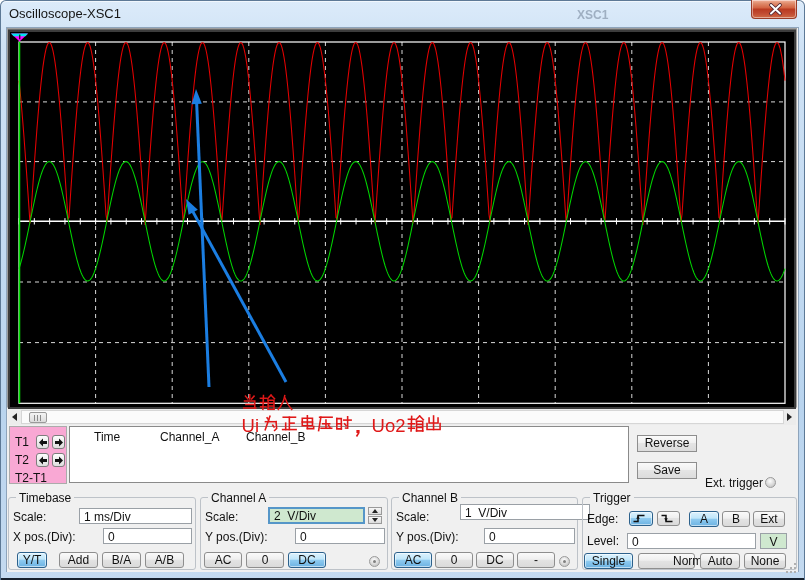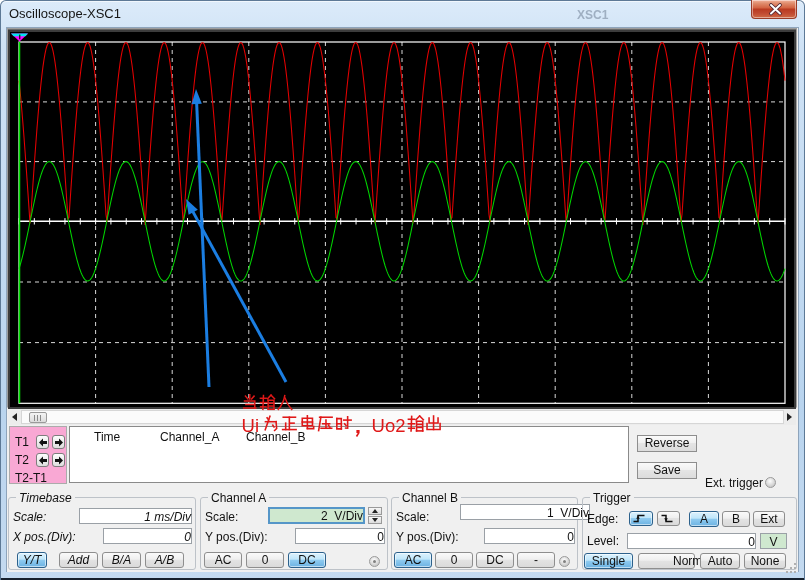--- a/index.html
+++ b/index.html
@@ -39,21 +39,21 @@
  background:linear-gradient(180deg,#fafafa 0%,#f0f0f0 45%,#e4e4e4 50%,#dcdcdc 100%);
  font-size:12px;color:#111;text-align:center;line-height:15px;}
 #exttrig{left:698px;top:448px;font-size:12px;color:#111;}
 .conn{position:absolute;width:11px;height:11px;border-radius:50%;border:1px solid #9a9a9a;
  background:radial-gradient(circle at 45% 35%,#fdfdfd,#d8d8d8 55%,#b8b8b8);}
 .conn.dot:after{content:"";position:absolute;left:3px;top:3px;width:3px;height:3px;border-radius:50%;background:#808080;}
 
 .grp{position:absolute;border:1px solid #bdc2c8;border-radius:3px;}
 .glab{position:absolute;top:-7px;background:#f0f0f0;padding:0 3px;font-size:12px;color:#111;}
 .lbl{position:absolute;font-size:12px;color:#111;}
-.inp{position:absolute;height:16px;background:#fff;border:1px solid #9aa0a6;font-size:12px;color:#111;padding:1px 0 0 4px;text-align:right;}
+.inp{position:absolute;height:16px;background:#fff;border:1px solid #9aa0a6;font-size:12px;color:#111;padding:1px 0 0 4px;}
 .btn{position:absolute;height:16px;border:1px solid #8e8e8e;border-radius:3px;
  background:linear-gradient(180deg,#fafafa 0%,#efefef 45%,#e3e3e3 50%,#dadada 100%);
  font-size:12px;color:#111;text-align:center;line-height:14px;}
 .sel{border:1px solid #2c618c;background:linear-gradient(180deg,#dcf2fe 0%,#bfe6fa 45%,#8fcbf0 50%,#6cb2e2 100%);box-shadow:inset 0 0 0 1px rgba(255,255,255,.55);}
 .spin{position:absolute;width:14px;height:8px;border:1px solid #9a9a9a;background:linear-gradient(180deg,#f7f7f7,#dcdcdc);}
 .spin svg{position:absolute;left:0;top:0;}
 #grip{left:779px;top:532px;width:12px;height:12px;}
 </style></head><body>
 <div id="win">
  <div class="abs" id="titletxt">Oscilloscope-XSC1</div>
@@ -270,21 +270,21 @@
   <div class="abs" id="listbox">
    <span style="left:24px">Time</span>
         <span style="left:90px">Channel_A</span>
         <span style="left:176px">Channel_B</span>
   </div>
   <div class="w7btn" style="left:630px;top:407px;width:60px;">Reverse</div>
   <div class="w7btn" style="left:630px;top:434px;width:60px;">Save</div>
   <div class="abs" id="exttrig">Ext. trigger</div>
   <div class="conn" style="left:758px;top:449px;"></div>
 
-  <div class="grp" style="left:1px;top:469px;width:188px;height:73px;font-style:italic;">
+  <div class="grp" style="left:1px;top:469px;width:188px;height:73px;">
    <span class="glab" style="left:7px">Timebase</span>
    <span class="lbl" style="left:4px;top:12px">Scale:</span>
    <div class="inp" style="left:70px;top:10px;width:113px;">1 ms/Div</div>
    <span class="lbl" style="left:4px;top:32px">X pos.(Div):</span>
    <div class="inp" style="left:94px;top:30px;width:89px;">0</div>
    <div class="btn sel" style="left:8px;top:54px;width:30px;">Y/T</div>
    <div class="btn" style="left:50px;top:54px;width:39px;">Add</div>
    <div class="btn" style="left:93px;top:54px;width:39px;">B/A</div>
    <div class="btn" style="left:136px;top:54px;width:39px;">A/B</div>
   </div>

